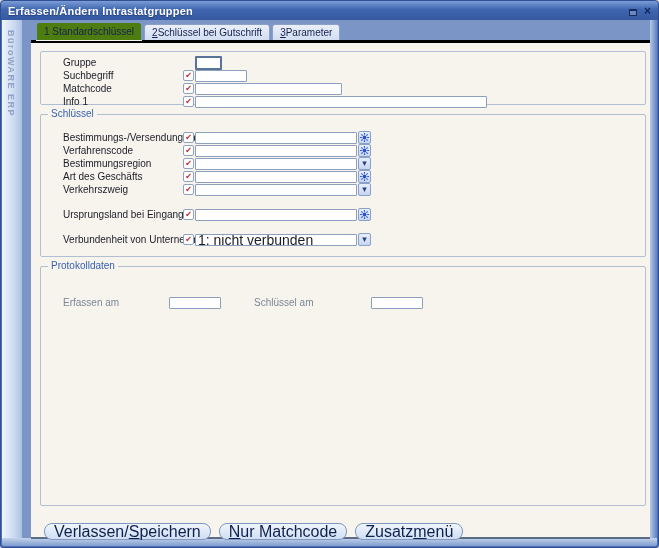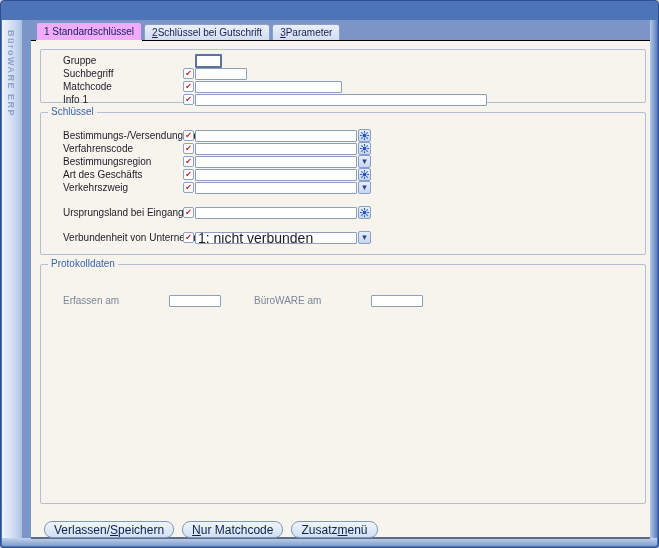--- a/index.html
+++ b/index.html
@@ -29,22 +29,22 @@
   .edge-right{position:absolute;right:1px;top:19px;width:7px;bottom:8px;
     background:linear-gradient(90deg,#b6c8e6,#5e80c0);}
   .edge-bottom{position:absolute;left:1px;right:1px;bottom:1px;height:8px;
     background:linear-gradient(#c3d3ec,#7f9ccd);border-radius:0 0 2px 2px;}
   
   .main{position:absolute;left:30px;top:19px;right:8px;bottom:8px;display:flex;flex-direction:column;}
   .tabstrip{height:20px;background:#7c95c7;display:flex;align-items:flex-end;padding-left:5px;gap:2px;}
   .tab{height:16px;display:flex;align-items:center;padding:0 7px;font-size:10px;color:#15214f;
     background:linear-gradient(#eaeffa,#d2ddf1);border:1px solid #8aa0c6;border-bottom:none;
     border-radius:3px 3px 0 0;white-space:nowrap;cursor:default;}
-  .tab.active{background:#f0abfc;height:18px;border-color:#7e96c0;z-index:2;box-shadow:0 1px 0 #f6f4ed;}
-  .content{flex:1;background:#f6f4ed;border-top:1px solid #000000;border-bottom:2px solid #5d6d88;position:relative;}
+  .tab.active{background:#4d7c0f;height:18px;border-color:#7e96c0;z-index:2;box-shadow:0 1px 0 #f6f4ed;}
+  .content{flex:1;background:#f6f4ed;border-top:3px solid #000000;border-bottom:2px solid #5d6d88;position:relative;}
   
   .gbox{position:absolute;left:9px;width:606px;border:1px solid #b2bfd2;border-radius:2px;}
   .box1{top:8px;height:54px;padding-top:4px;}
   .box2{top:71px;height:143px;padding-top:16px;}
   .box3{top:223px;height:240px;padding-top:29px;}
   .glabel{position:absolute;top:-7px;left:7px;background:#f6f4ed;padding:0 3px;font-size:10px;color:#3a62b0;line-height:12px;}
   .row{height:13px;display:flex;align-items:center;padding-left:22px;}
   .gap-before{margin-top:12px;}
   .flabel{width:120px;font-size:10px;color:#1c1c28;white-space:nowrap;}
   .flabel3{width:106px;font-size:10px;color:#7b8798;white-space:nowrap;}
@@ -55,30 +55,37 @@
   .check.hidden{visibility:hidden;}
   .fin{height:12px;border:1px solid #8c9fbc;background:#fff;font-family:inherit;font-size:14px;
     padding:0 2px;margin:0;color:#1c1c28;outline:none;border-radius:1px;flex:none;}
   .fin.focused{border:2px solid #5a7398;height:14px;}
   .w19{width:19px;} .w27{width:27px;} .w52{width:52px;} .w147{width:147px;} .w162{width:162px;} .w292{width:292px;}
   .ctl{width:13px;height:13px;margin-left:1px;background:linear-gradient(#e6eefb,#c6d6f0);
     border:1px solid #8aa0c8;border-radius:2px;display:flex;align-items:center;justify-content:center;flex:none;cursor:default;}
   .ctl .dd{font-size:9px;line-height:1;color:#2a3f7e;}
   
   .footer{position:absolute;left:13px;top:480px;display:flex;gap:8px;}
-  .fbtn{height:17px;padding:0 9px;font-family:inherit;font-size:12px;color:#10204e;
+  .fbtn{height:17px;padding:0 9px;font-family:inherit;font-size:16px;color:#10204e;
     background:linear-gradient(#f0f5fd,#cfdff2);border:1px solid #8098c0;border-radius:8px;
     display:flex;align-items:center;white-space:nowrap;cursor:default;}
   u{text-decoration:underline;}
 </style>
 </head>
 <body>
 
 <div class="window">
 
+  <div class="titlebar">
+    <span class="title">Erfassen/Ändern Intrastatgruppen</span>
+    <span class="controls">
+      <span><span class="restore-box"></span></span>
+      <span class="btn-close">×</span>
+    </span>
+  </div>
 
   <div class="sidebar">
     <span class="brand">BüroWARE ERP</span>
   </div>
   <div class="mid-strip"></div>
   <div class="edge-right"></div>
   <div class="edge-bottom"></div>
 
   <div class="main">
 
@@ -199,21 +206,21 @@
       </div>
 
       <div class="gbox box3">
         <span class="glabel">Protokolldaten</span>
 
         <div class="row">
           <span class="flabel3">Erfassen am</span>
           <span class="cell85">
               <input class="fin w52" value="" style="">
             </span>
-          <span class="flabel3r">BüroWARE am</span>
+          <span class="flabel3r">Schlüssel am</span>
           <input class="fin w52" value="" style="">
         </div>
       </div>
 
       <div class="footer">
         <button class="fbtn">
             <span><span>Verlassen/</span><u>S</u><span>peichern</span></span>
           </button>
         <button class="fbtn">
             <span><span></span><u>N</u><span>ur Matchcode</span></span>

